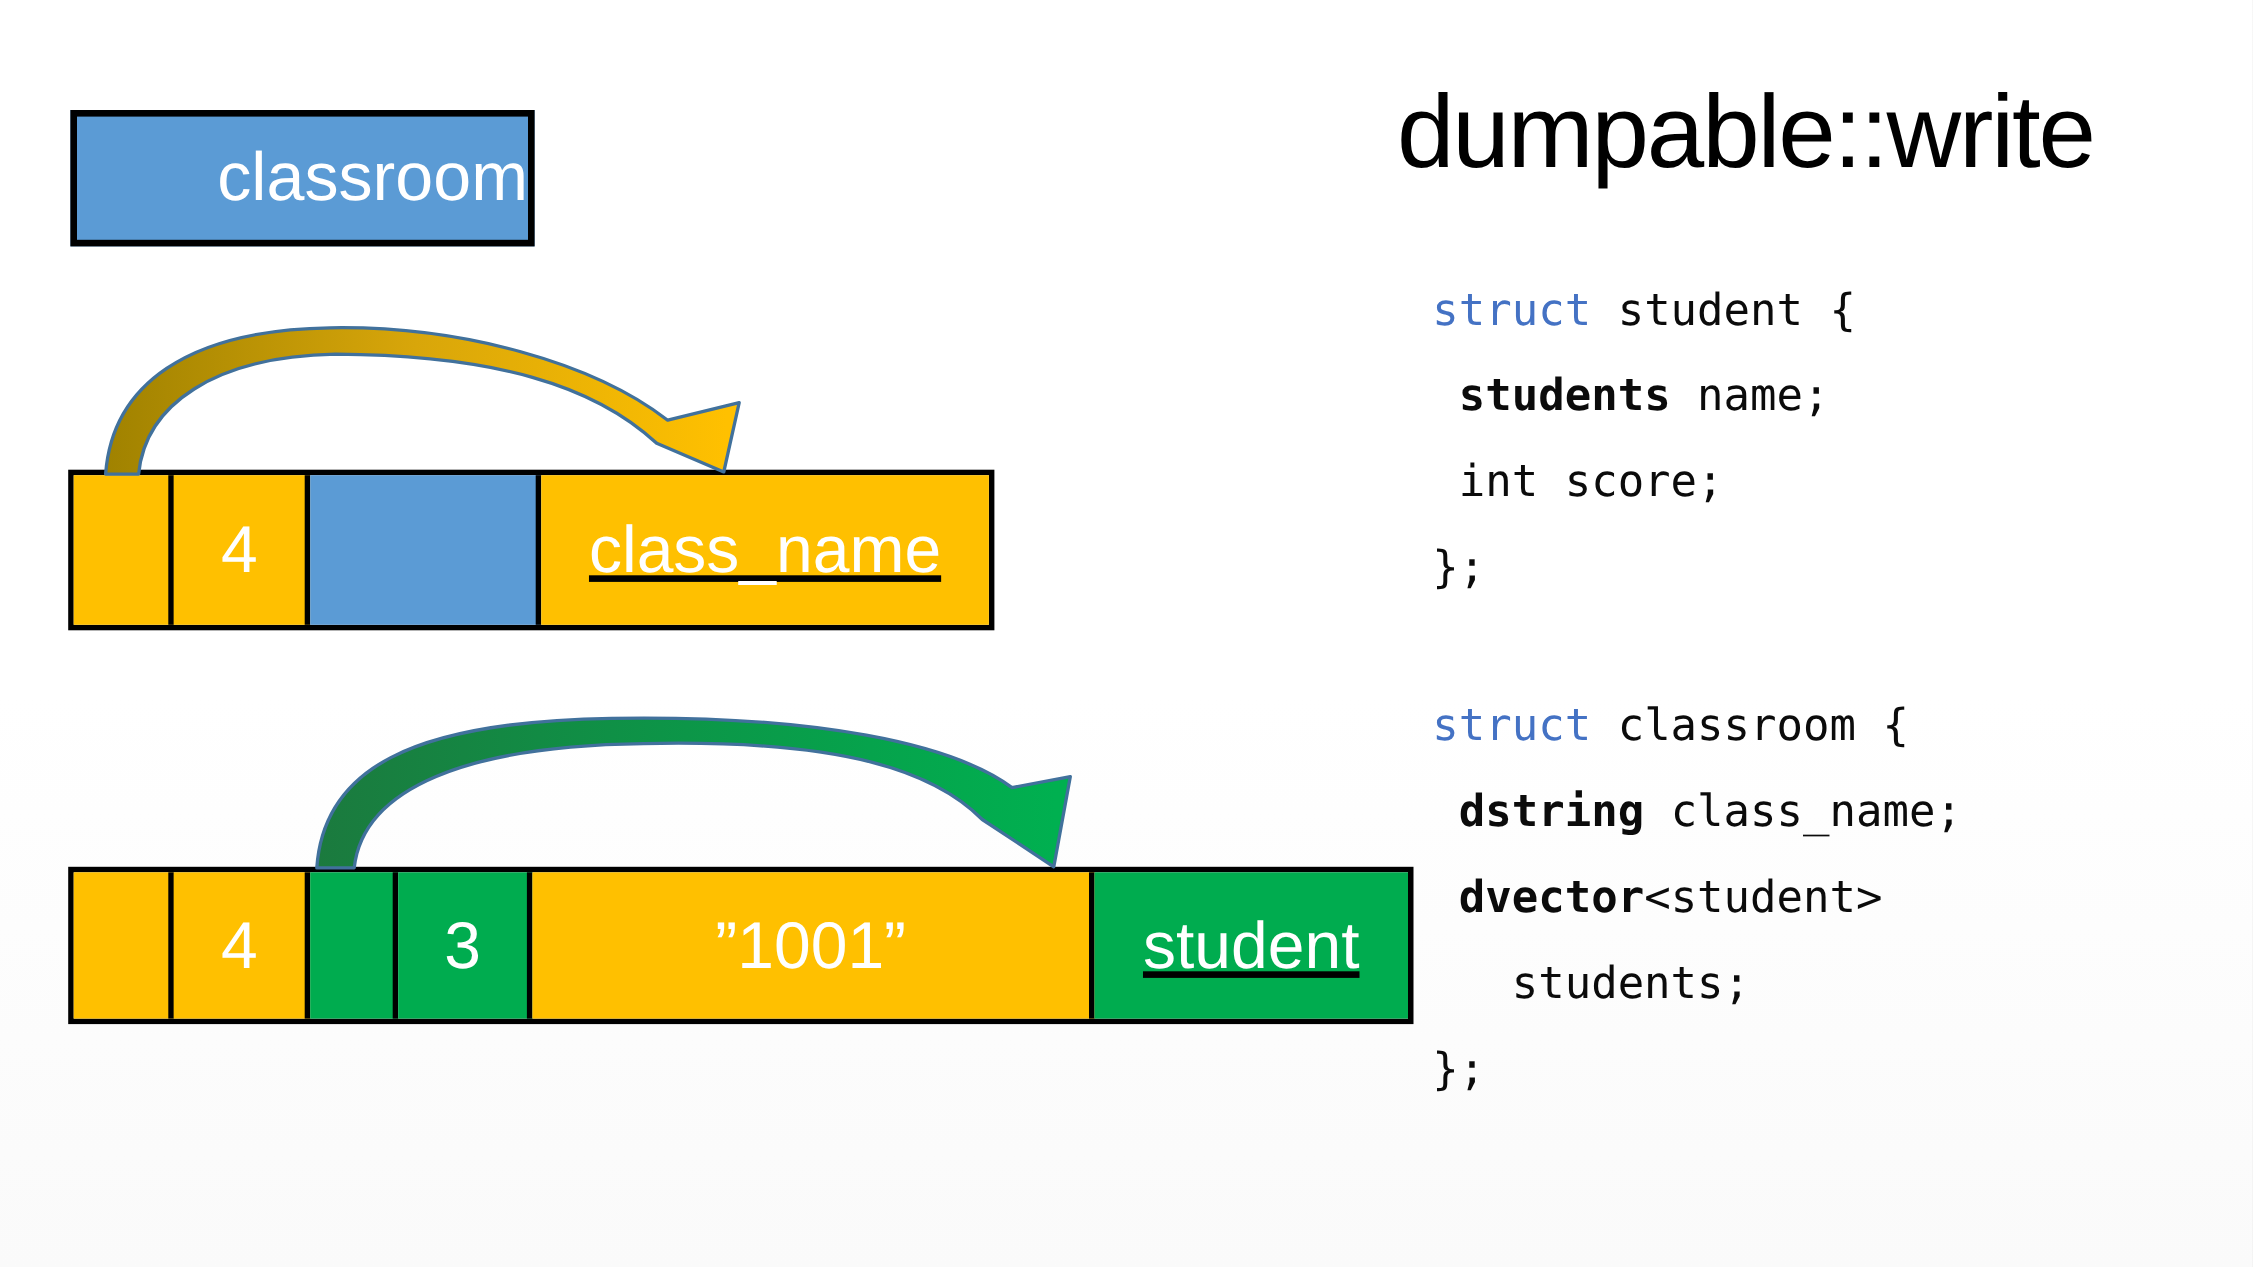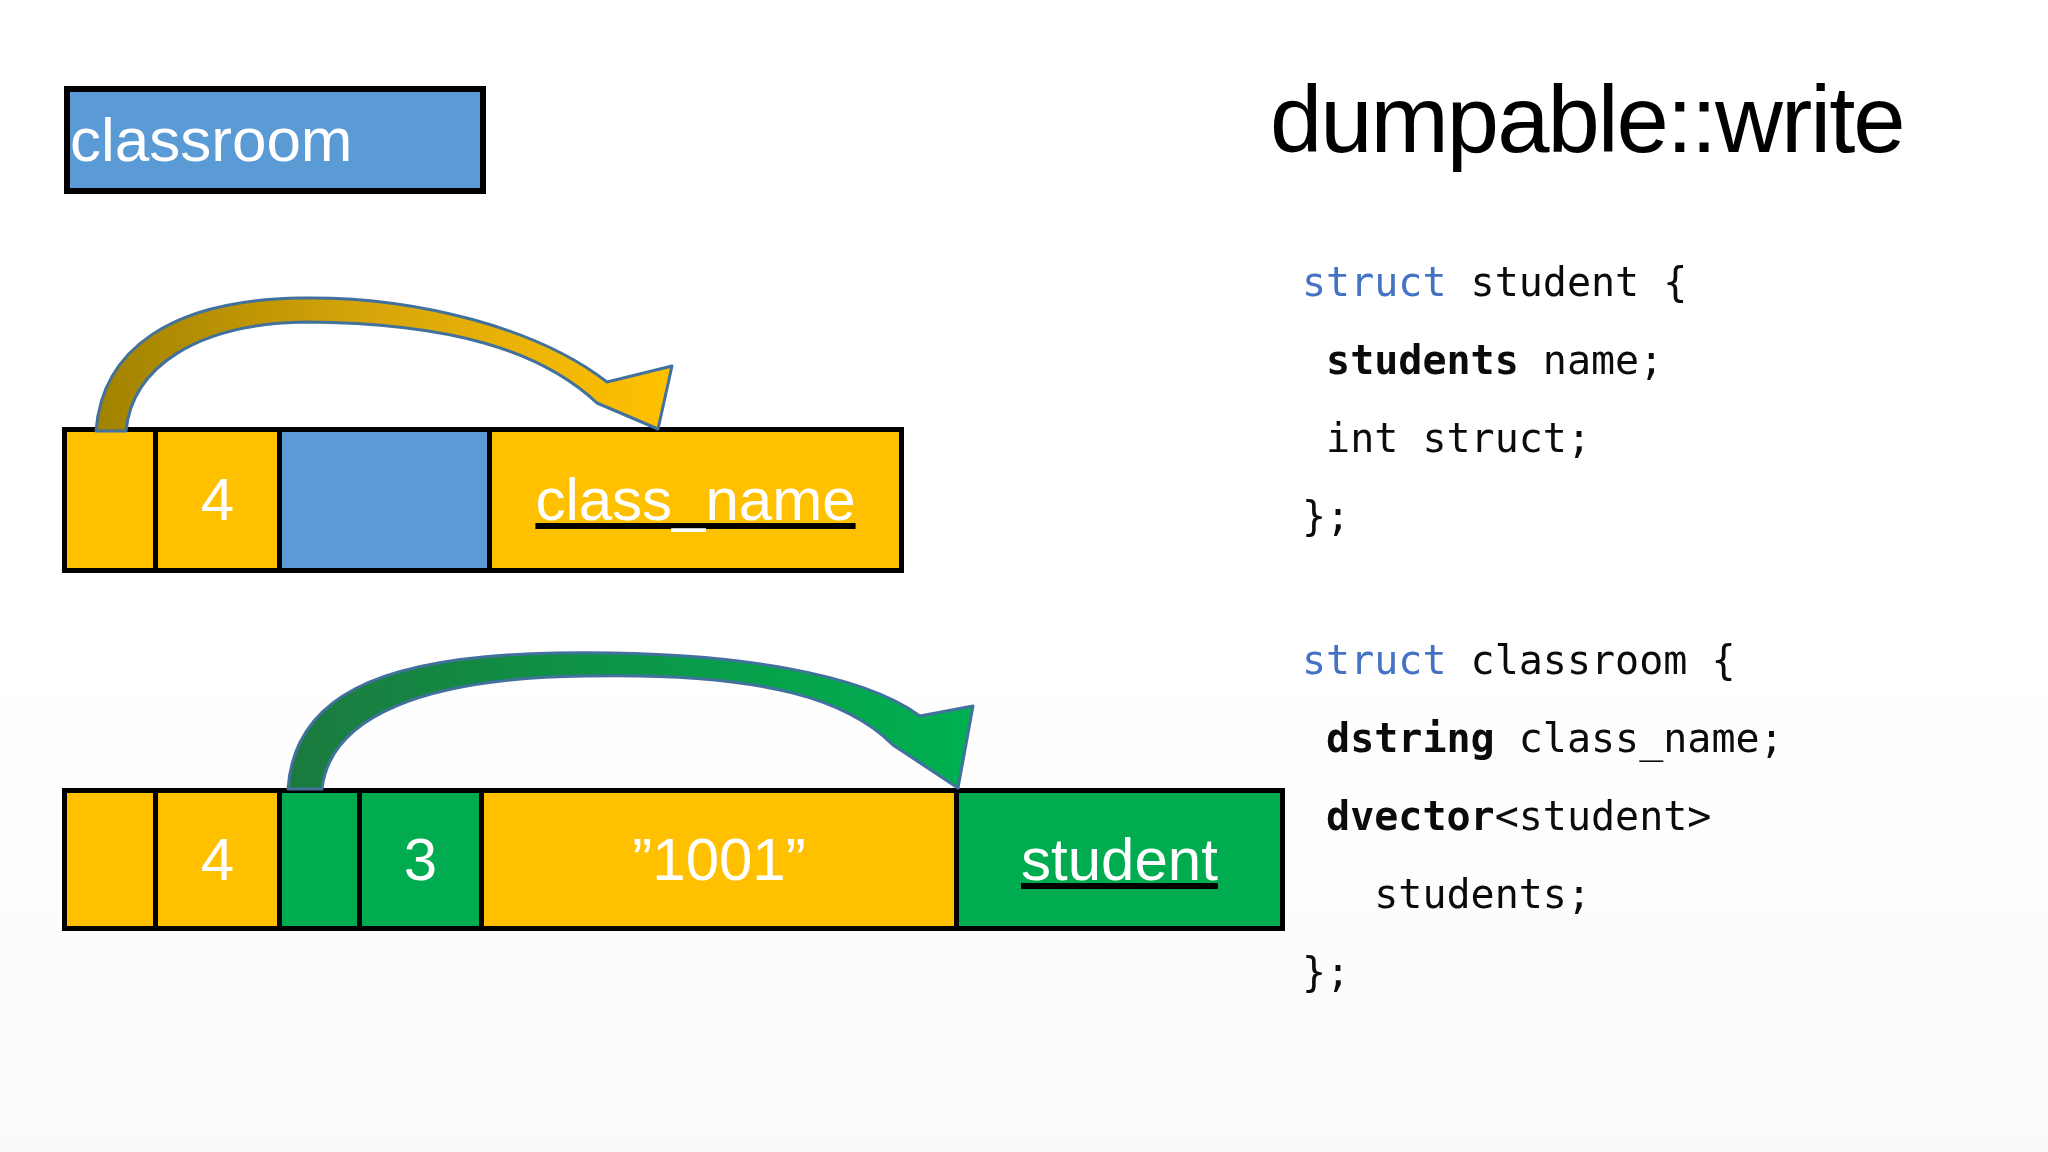--- a/index.html
+++ b/index.html
@@ -3,23 +3,23 @@
 <meta charset="utf-8">
 <style>
   html,body{margin:0;padding:0;background:#e8e8e8;}
   .canvas{
     position:relative;width:2048px;height:1152px;overflow:hidden;
     background:linear-gradient(180deg,#ffffff 0%,#ffffff 55%,#fafafa 100%);
     font-family:"Liberation Sans",sans-serif;
   }
   
   .entity-box{
-    position:absolute;left:64px;top:86px;width:422px;height:108px;
+    position:absolute;left:64px;top:100px;width:422px;height:124px;
     background:var(--blue);border:6px solid var(--border);box-sizing:border-box;
-    display:flex;align-items:center;justify-content:flex-start;
+    display:flex;align-items:center;justify-content:flex-end;
   }
   .entity-box .lbl{color:#ffffff;font-size:62px;line-height:1;}
   
   .bar{
     position:absolute;display:flex;box-sizing:border-box;
     border:5px solid var(--border);background:#fff;
   }
   #bar-dstring{left:62px;top:427px;width:842px;height:146px;}
   #bar-dvector{left:62px;top:788px;width:1223px;height:143px;}
   .seg{
@@ -80,21 +80,21 @@
     </div>
     <div class="seg" style="width:124px" data-color="orange">
       <span class="lbl">4</span>
     </div>
     <div class="seg" style="width:80px" data-color="green">
       <span class="lbl"></span>
     </div>
     <div class="seg" style="width:122px" data-color="green">
       <span class="lbl">3</span>
     </div>
-    <div class="seg" style="width:475px" data-color="orange">
+    <div class="seg" style="width:511px" data-color="orange">
       <span class="lbl">”1001”</span>
     </div>
     <div class="seg grow" data-color="green">
       <span class="lbl">student</span>
     </div>
   </div>
 
   <svg class="arrows" viewBox="0 0 2048 1152">
     <defs>
       <linearGradient id="gradGold" gradientUnits="userSpaceOnUse" x1="96" y1="380" x2="660" y2="380">
@@ -117,16 +117,16 @@
     <path d="M 288 789
          C 294 700 372 656 556 653
          C 742 650 866 676 920 716
          L 973 706 L 958 788 L 893 745
          C 850 702 770 672 585 676
          C 425 678 330 716 322 789 Z" fill="url(#gradGreen)" stroke="var(--arrow_outline)" stroke-width="3" stroke-linejoin="round"></path>
   </svg>
 
   <div class="slide-title">dumpable::write</div>
 
-  <div class="code" id="code-student"><div><span class="k">struct</span><span> student {</span></div><div><span> </span><span class="b">students</span><span> name;</span></div><div><span> int struct;</span></div><div><span>};</span></div></div>
+  <div class="code" id="code-student"><div><span class="k">struct</span><span> student {</span></div><div><span> </span><span class="b">students</span><span> name;</span></div><div><span> int score;</span></div><div><span>};</span></div></div>
   <div class="code" id="code-classroom"><div><span class="k">struct</span><span> classroom {</span></div><div><span> </span><span class="b">dstring</span><span> class_name;</span></div><div><span> </span><span class="b">dvector</span><span>&lt;student&gt;</span></div><div><span>   students;</span></div><div><span>};</span></div></div>
 
 </div>
 
 </body></html>

